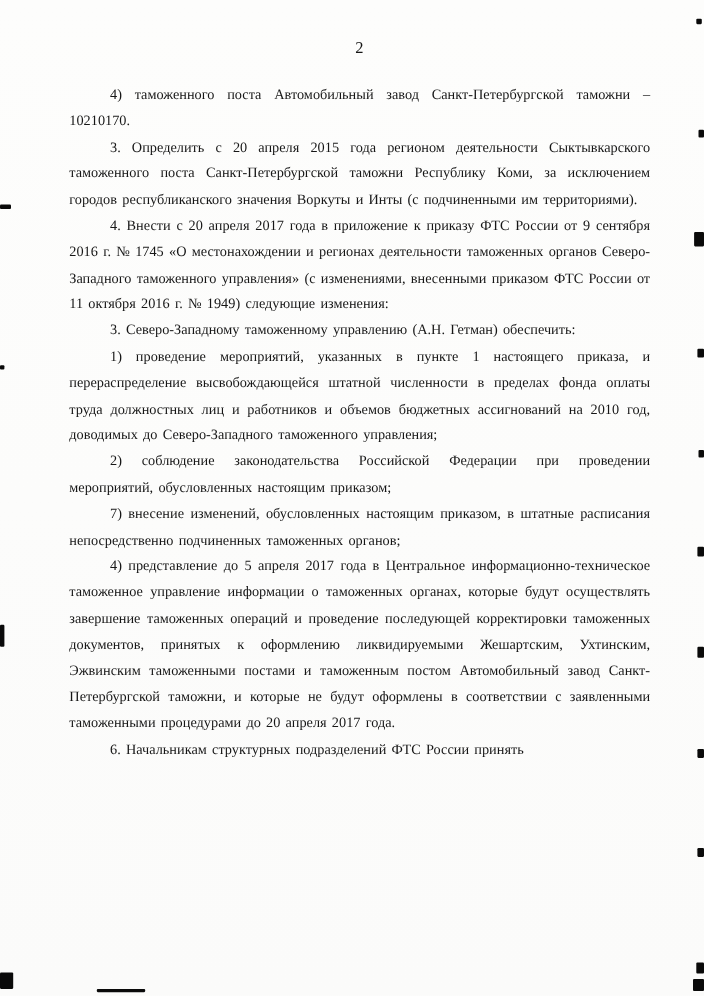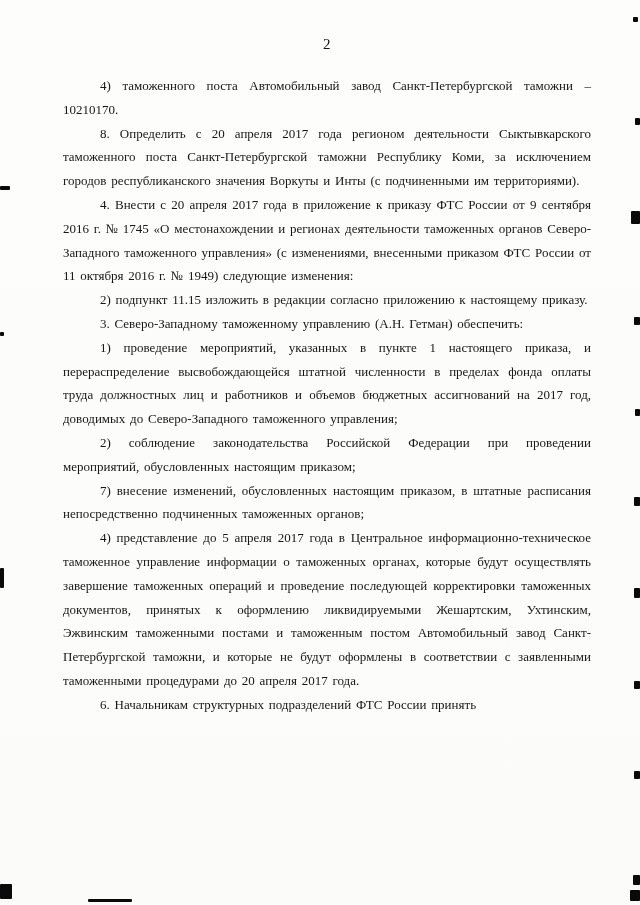--- a/index.html
+++ b/index.html
@@ -47,25 +47,24 @@
 </style>
 </head>
 <body>
 
 <div class="page">
 
   <div class="page-number">2</div>
 
   <div class="body-text">
       <p class="para">4) таможенного поста Автомобильный завод Санкт-Петербургской таможни – 10210170.</p>
-      <p class="para">8. Определить с 20 апреля 2017 года регионом деятельности Сыктывкарского таможенного поста Санкт-Петербургской таможни Республику Коми, за исключением городов республиканского значения Воркуты и Инты (с подчиненными им территориями).</p>
+      <p class="para">3. Определить с 20 апреля 2015 года регионом деятельности Сыктывкарского таможенного поста Санкт-Петербургской таможни Республику Коми, за исключением городов республиканского значения Воркуты и Инты (с подчиненными им территориями).</p>
       <p class="para">4. Внести с 20 апреля 2017 года в приложение к приказу ФТС России от 9 сентября 2016 г. № 1745 «О местонахождении и регионах деятельности таможенных органов Северо-Западного таможенного управления» (с изменениями, внесенными приказом ФТС России от 11 октября 2016 г. № 1949) следующие изменения:</p>
-      <p class="para">2) подпункт 11.15 изложить в редакции согласно приложению к настоящему приказу.</p>
       <p class="para">3. Северо-Западному таможенному управлению (А.Н. Гетман) обеспечить:</p>
-      <p class="para">1) проведение мероприятий, указанных в пункте 1 настоящего приказа, и перераспределение высвобождающейся штатной численности в пределах фонда оплаты труда должностных лиц и работников и объемов бюджетных ассигнований на 2017 год, доводимых до Северо-Западного таможенного управления;</p>
+      <p class="para">1) проведение мероприятий, указанных в пункте 1 настоящего приказа, и перераспределение высвобождающейся штатной численности в пределах фонда оплаты труда должностных лиц и работников и объемов бюджетных ассигнований на 2010 год, доводимых до Северо-Западного таможенного управления;</p>
       <p class="para">2) соблюдение законодательства Российской Федерации при проведении мероприятий, обусловленных настоящим приказом;</p>
       <p class="para">7) внесение изменений, обусловленных настоящим приказом, в штатные расписания непосредственно подчиненных таможенных органов;</p>
       <p class="para">4) представление до 5 апреля 2017 года в Центральное информационно-техническое таможенное управление информации о таможенных органах, которые будут осуществлять завершение таможенных операций и проведение последующей корректировки таможенных документов, принятых к оформлению ликвидируемыми Жешартским, Ухтинским, Эжвинским таможенными постами и таможенным постом Автомобильный завод Санкт-Петербургской таможни, и которые не будут оформлены в соответствии с заявленными таможенными процедурами до 20 апреля 2017 года.</p>
       <p class="para">6. Начальникам  структурных  подразделений  ФТС России  принять</p>
     </div>
 
   <div class="artifact" style="left:633px;top:17px;width:5px;height:5px"></div>
   <div class="artifact" style="left:635px;top:118px;width:5px;height:7px"></div>
   <div class="artifact" style="left:631px;top:211px;width:9px;height:13px"></div>
   <div class="artifact" style="left:634px;top:317px;width:6px;height:8px"></div>

